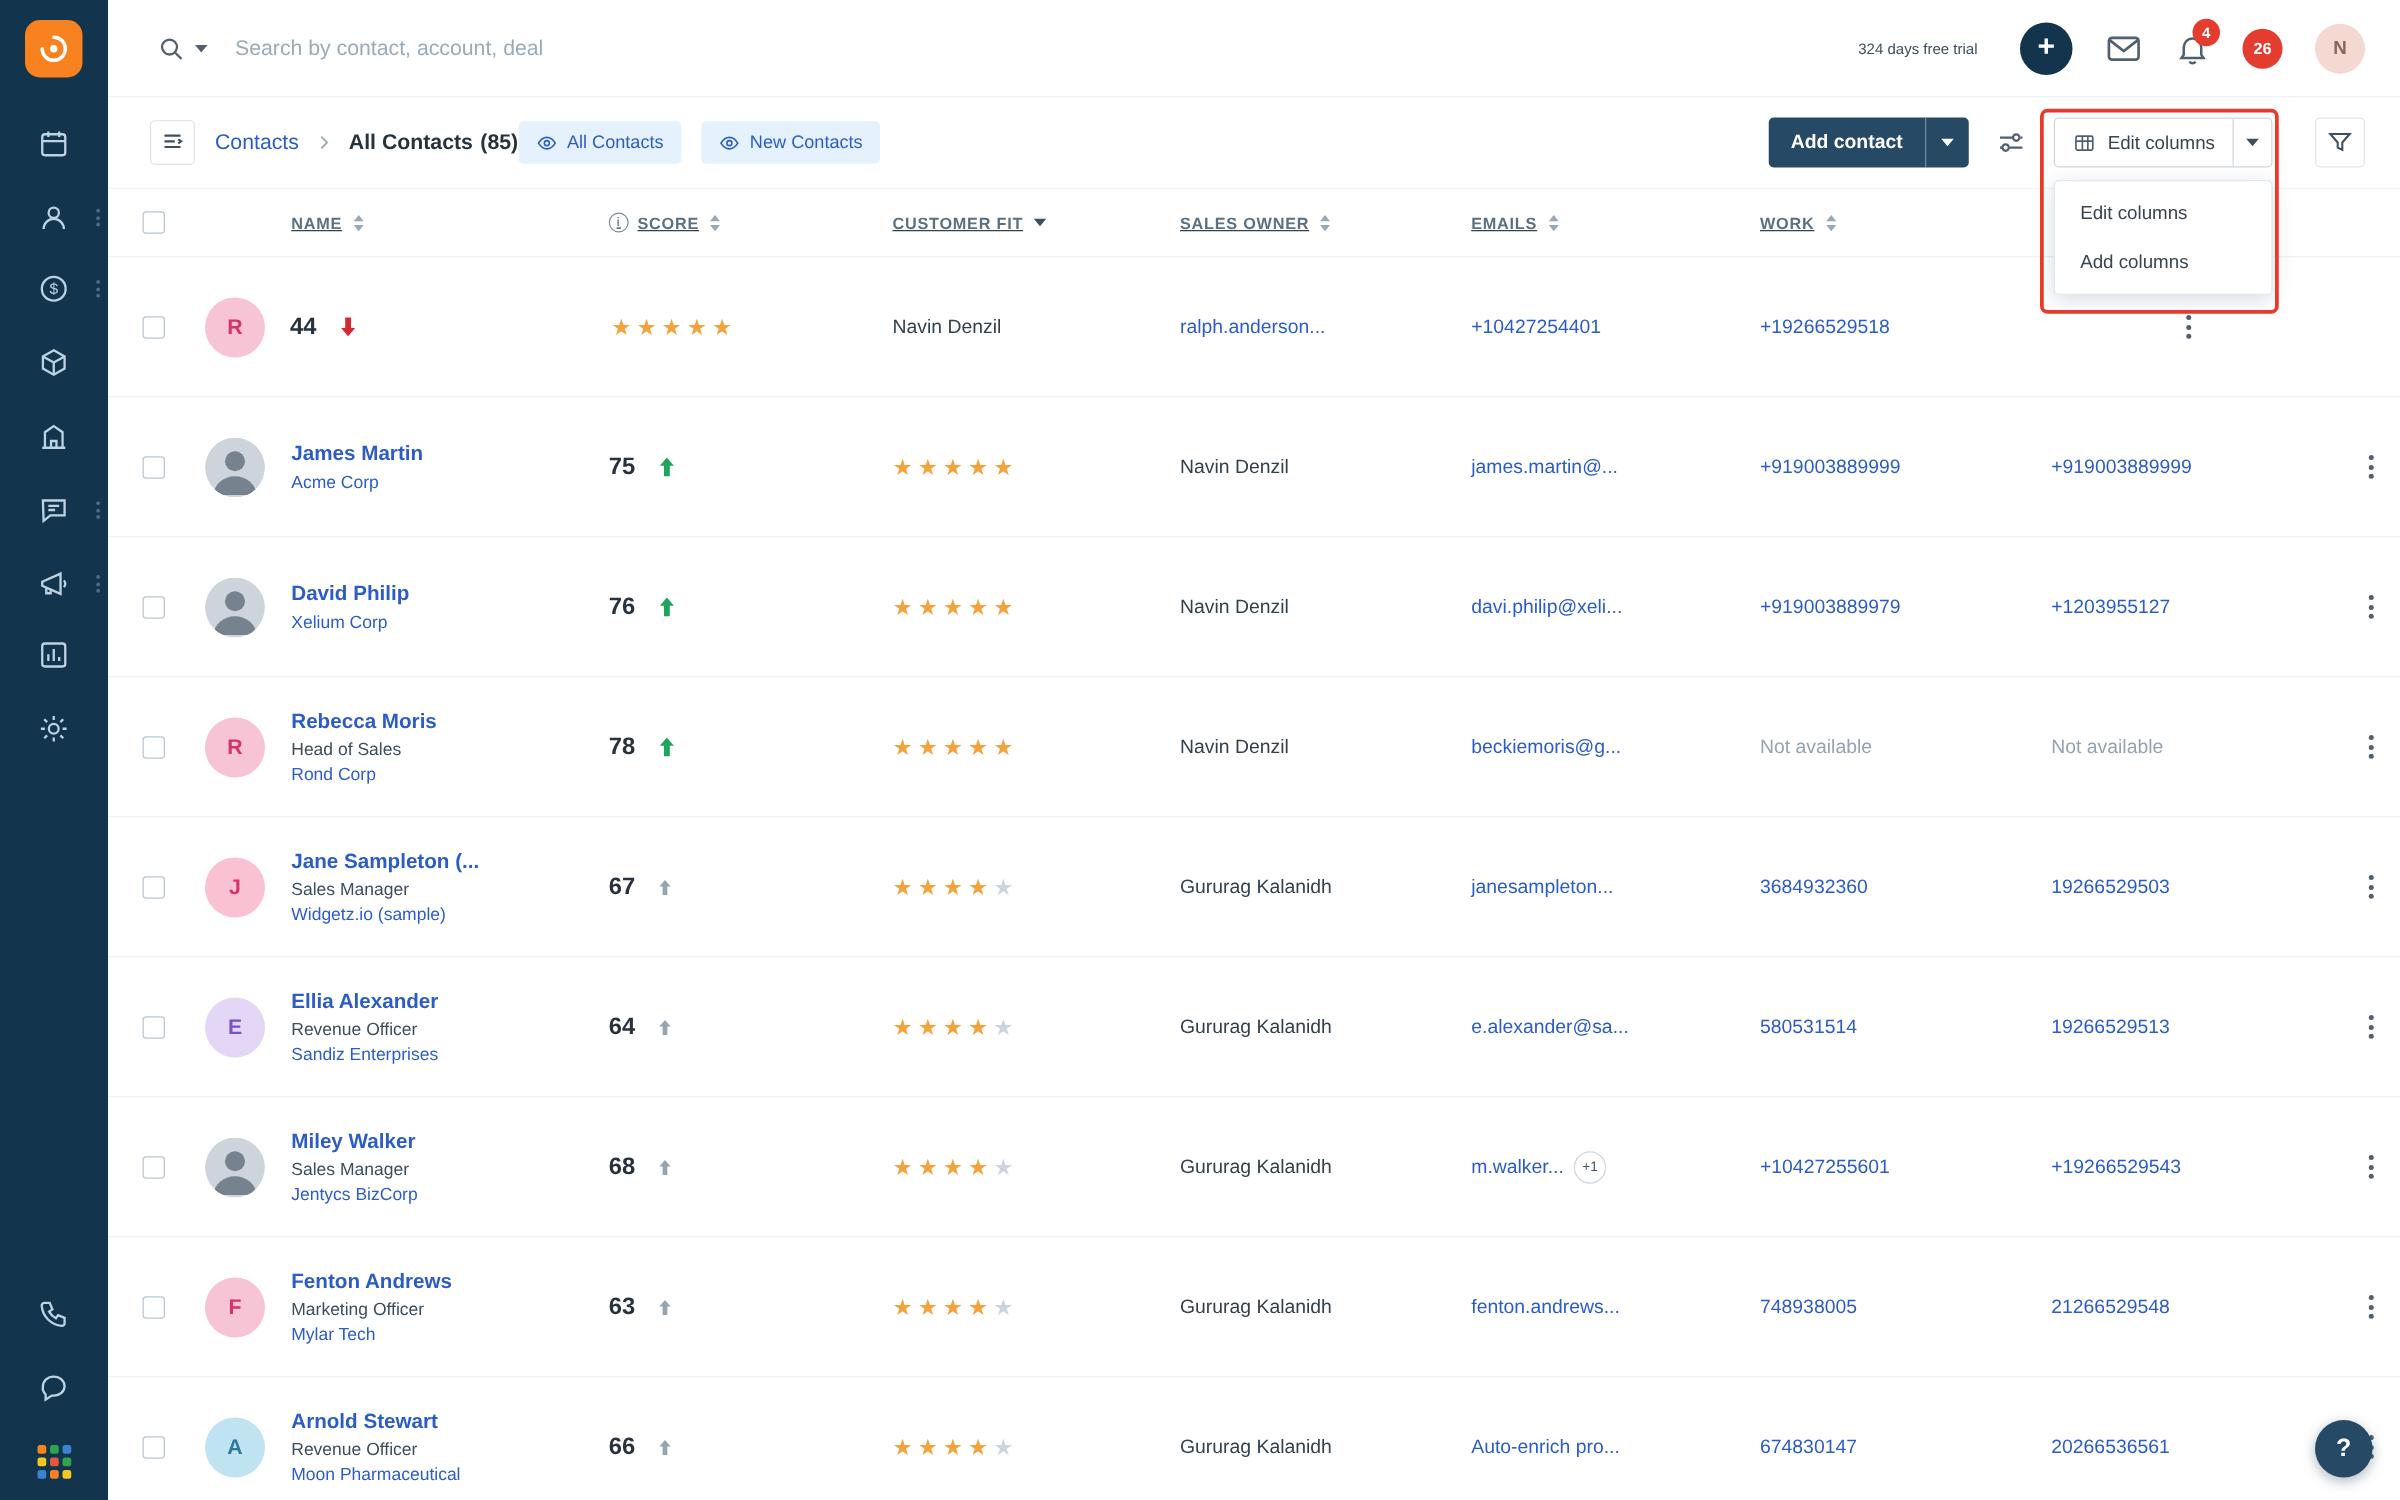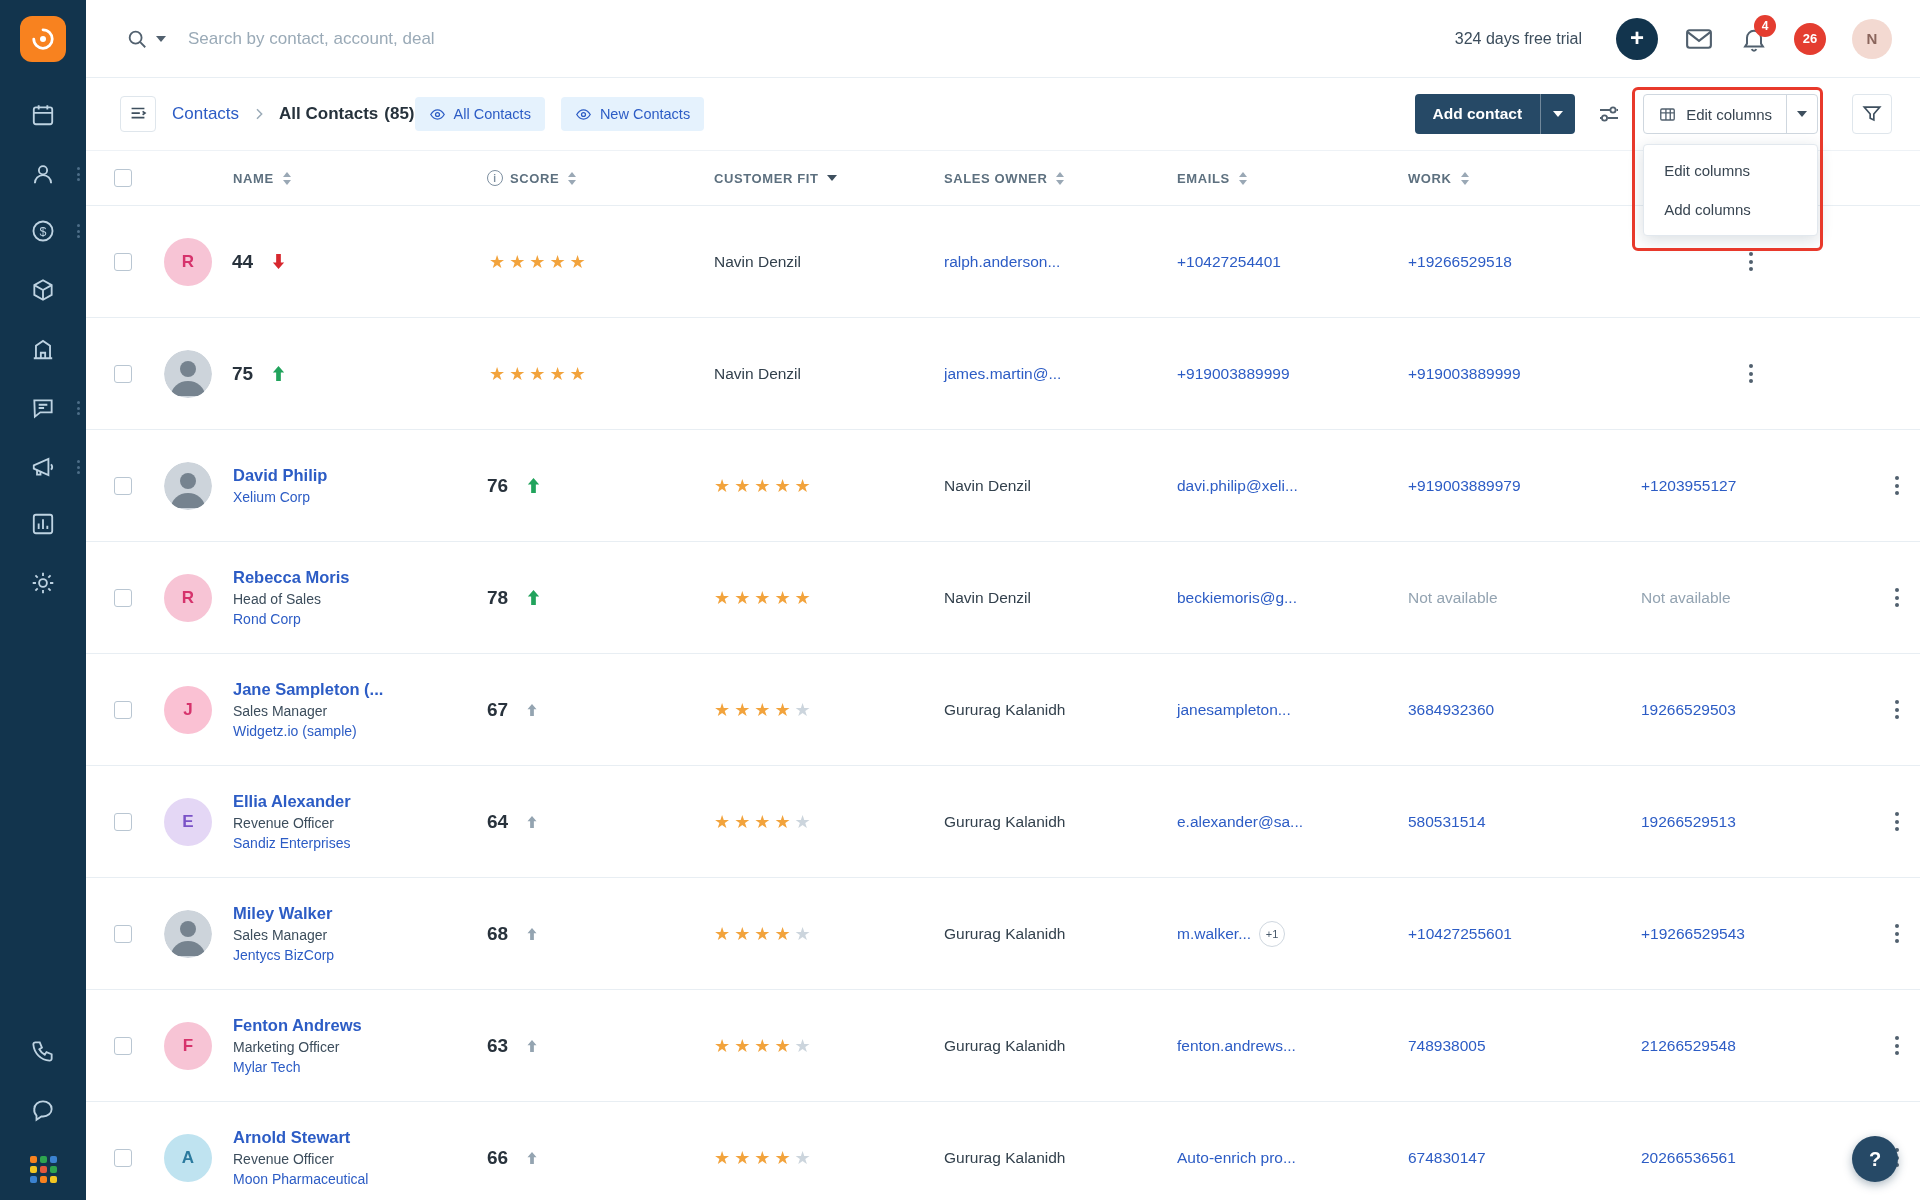--- a/index.html
+++ b/index.html
@@ -20,21 +20,21 @@
   
   .main { margin-left:86px; position:relative; }
 
   
   .topbar { height:78px; display:flex; align-items:center; padding:0 28px 0 40px; border-bottom:1px solid #e8eef3; background:#fff; }
   .search-wrap { display:flex; align-items:center; gap:8px; flex:0 0 auto; }
   .search-caret { width:0;height:0;border-left:5px solid transparent;border-right:5px solid transparent;border-top:6px solid #51606e; }
   .search-input { border:none; outline:none; font-size:17px; width:420px; margin-left:14px; font-family:"Liberation Sans",sans-serif; color:#33414d; }
   .search-input::placeholder { color:#9aaab7; }
   .top-right { margin-left:auto; display:flex; align-items:center; gap:26px; }
-  .trial { font-size:16px; color:#3c4d5c; margin-right:8px; }
+  .trial { font-size:12px; color:#3c4d5c; margin-right:8px; }
   .plus-btn { width:42px; height:42px; border-radius:50%; background:#12344d; color:#fff; font-size:24px; font-weight:bold;
     display:flex; align-items:center; justify-content:center; cursor:pointer; line-height:1; padding-bottom:2px;}
   .icon-btn { position:relative; cursor:pointer; display:flex; align-items:center; justify-content:center; }
   .badge { position:absolute; top:-10px; right:-8px; min-width:22px; height:22px; border-radius:11px; background:#e43d30;
     color:#fff; font-size:12px; font-weight:bold; display:flex; align-items:center; justify-content:center; padding:0 5px; }
   .count-bubble { width:32px; height:32px; border-radius:50%; background:#e43d30; color:#fff; font-size:13px; font-weight:bold;
     display:flex; align-items:center; justify-content:center; cursor:pointer; }
   .user-avatar { width:40px; height:40px; border-radius:50%; font-size:15px; font-weight:bold;
     display:flex; align-items:center; justify-content:center; cursor:pointer; }
 
@@ -62,21 +62,21 @@
   .split-btn .caret-seg i { width:0;height:0;border-left:5px solid transparent;border-right:5px solid transparent;border-top:6px solid #3e4f5e; }
   .dropdown { position:absolute; left:0; top:50px; width:100%; background:#fff; border:1px solid #e2e8ee;
     border-radius:4px; box-shadow:0 4px 16px rgba(18,52,77,.16); padding:6px 0; z-index:40; }
   .dropdown .item { padding:11px 20px; font-size:15px; color:#384551; cursor:pointer; }
   .annotation { position:absolute; left:-11px; top:-7px; width:calc(100% + 16px); height:164px;
     border:3px solid #e8392b; border-radius:6px; pointer-events:none; z-index:45; }
   .filter-btn { width:40px; height:40px; border:1px solid #dfe6ec; border-radius:4px; display:flex; align-items:center; justify-content:center; cursor:pointer; }
 
   
   .grid { display:grid; grid-template-columns:56px 78px 255px 225px 230px 233px 231px 233px 233px 1fr; align-items:center; }
-  .thead { height:56px; border-bottom:1px solid #e8eef3; border-top:1px solid #eef2f6; background:#fff; }
+  .thead { height:56px; border-bottom:1px solid #e8eef3; border-top:1px solid #eef2f6; background:#fff;text-decoration:underline; }
   .th { display:flex; align-items:center; font-size:13px; font-weight:bold; letter-spacing:.6px; color:#5d707f; cursor:pointer; }
   .c-name { padding-left:13px; } .c-score { padding-left:12px; } .c-fit { padding-left:14px;text-align:center; }
   .c-owner,.c-email,.c-work,.c-mobile { padding-left:14px; }
   .sort { display:inline-flex; flex-direction:column; gap:3px; margin-left:9px; }
   .sort i { width:0; height:0; border-left:4px solid transparent; border-right:4px solid transparent; }
   .sort i.up { border-bottom:5px solid #9aa8b5; }
   .sort i.dn { border-top:5px solid #9aa8b5; }
   .caret-active { width:0;height:0;border-left:5px solid transparent;border-right:5px solid transparent;border-top:6px solid #3e4f5e; margin-left:9px; }
   .info-i { width:16px; height:16px; border:1.5px solid #7d8fa0; border-radius:50%; color:#7d8fa0; font-size:10px; font-weight:bold;
     display:inline-flex; align-items:center; justify-content:center; margin-right:7px; font-style:normal; }
@@ -426,20 +426,25 @@
         </div>
     <div>
           <span class="avatar">
             <svg viewBox="0 0 48 48">
               <circle cx="24" cy="24" r="24" fill="#cdd4db"></circle>
               <circle cx="24" cy="19" r="8" fill="#76838f"></circle>
               <path d="M7 46a17 15 0 0 1 34 0z" fill="#76838f"></path>
             </svg>
           </span>
         </div>
+    <div class="namecell c-name">
+      <span class="cname">James Martin</span>
+
+      <span class="ccompany">Acme Corp</span>
+    </div>
     <div class="scorecell c-score">
       <span class="score">75</span>
       <span class="trend t-up">
             <svg width="15" height="17" viewBox="0 0 16 18">
               <path d="M8 1l6 7h-3.5v9h-5V8H2z" fill="currentColor"></path>
             </svg>
           </span>
     </div>
     <div class="starwrap c-fit">
           <span class="star on">★</span>

